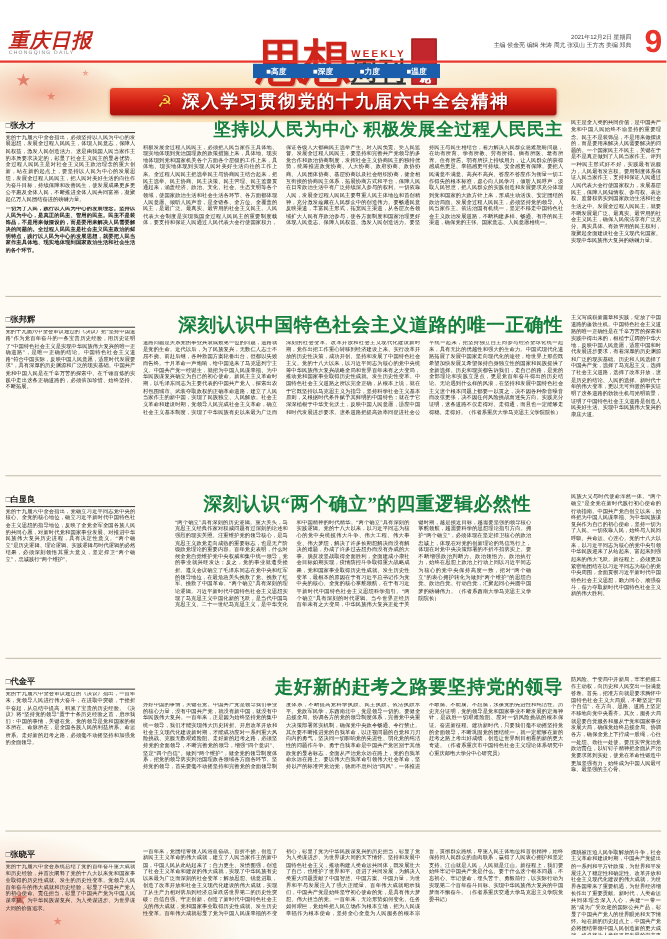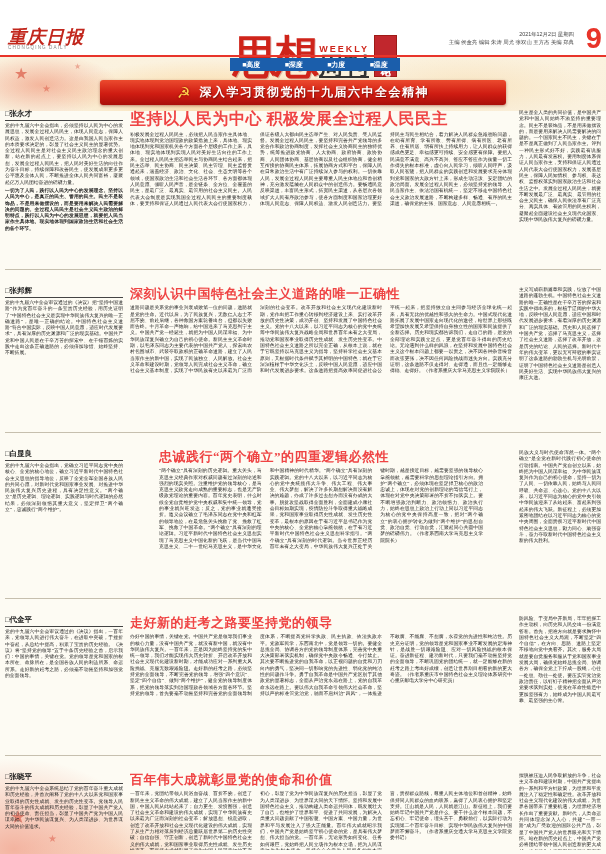--- a/index.html
+++ b/index.html
@@ -38,37 +38,37 @@
            font-family:"Liberation Sans",sans-serif;line-height:1;z-index:5;}
   .tabs{position:absolute;left:230px;top:58px;width:170px;height:13px;background:#1b5eab;z-index:4;
         display:flex;align-items:center;justify-content:space-around;}
   .tabs span{color:#fff;font-size:7px;font-weight:bold;font-family:"Liberation Sans",sans-serif;}
   
   .banner{position:absolute;left:100px;top:80px;width:406px;height:25px;z-index:4;
           background:linear-gradient(180deg,#ec4a2e 0%,#cf1c12 55%,#a90f0a 100%);
           border-radius:3px;box-shadow:0 1px 3px rgba(120,20,10,.45);
           display:flex;align-items:center;justify-content:center;gap:9px;}
   .banner .emblem{color:#ffd24d;font-size:15px;text-shadow:0 0 2px #7d0a05;}
-  .banner .txt{color:#fff;font-size:12px;font-weight:bold;letter-spacing:1.5px;
+  .banner .txt{color:#fff;font-size:16px;font-weight:bold;letter-spacing:1.5px;
                text-shadow:1px 1px 1px rgba(90,10,5,.6);}
   
   .content{position:absolute;top:109px;left:5px;right:5px;bottom:4px;z-index:2;
            display:flex;flex-direction:column;}
   .article{display:grid;grid-template-columns:118px 1fr 82px;column-gap:7px;overflow:hidden;}
   .article + .article{border-top:1px solid #c6bfae;margin-top:3px;padding-top:16px;}
   .a1{height:157px;} .a2{height:143px;} .a3{height:146px;gap:36px;} .a4{height:137px;} .a5{flex:1;}
   .byline{font-size:7.5px;font-weight:bold;border-bottom:1px solid #444;
           padding-bottom:1px;margin-bottom:2px;}
   .tiny{font-size:4.8px;line-height:6.3px;text-align:justify;color:#222;overflow:hidden;}
   .lead2{font-weight:bold;margin-top:2px;}
   .a-left{overflow:hidden;}
   .a-center{display:flex;flex-direction:column;overflow:hidden;}
-  .headline{text-align:left;font-weight:bold;color:#ef4444;margin:1px 0 4px 0;
+  .headline{text-align:right;font-weight:bold;color:#15803d;margin:1px 0 4px 0;
             letter-spacing:.5px;line-height:1.1;}
-  .a1 .headline{font-size:16px;} .a2 .headline,.a3 .headline,.a4 .headline,.a5 .headline{font-size:13px;}
+  .a1 .headline{font-size:16px;} .a2 .headline,.a3 .headline,.a4 .headline,.a5 .headline{font-size:17px;}
   .cols{column-count:3;column-gap:8px;flex:1;overflow:hidden;}
   .a-right{overflow:hidden;padding-top:1px;}
 </style>
 </head>
 <body>
 
 <div class="decor-band"></div>
 <div class="decor-corner"></div>
 <span class="star" style="left:14px;top:66px;font-size:16px;opacity:.55">★</span>
 <span class="star" style="left:42px;top:84px;font-size:10px;opacity:.4">★</span>
@@ -137,21 +137,21 @@
     </div>
     <div class="a-right tiny">主义写成崭新篇章和实践，绽放了中国道路的蓬勃生机。中国特色社会主义道路的唯一正确性是在千辛万苦的探索和实践中得出来的，根植于辽阔的中华大地，反映中国人民意愿，适应中国和时代发展进步要求，有着深厚的历史渊源和广泛的现实基础。历史和人民选择了中国共产党，选择了马克思主义，选择了社会主义道路，选择了改革开放，这是历史的结论、人民的选择。新时代十年的伟大变革，更以无可辩驳的事实证明了这条道路的勃勃生机与光明前景，证明了中国特色社会主义道路是创造人民美好生活、实现中华民族伟大复兴的康庄大道。</div>
   </div>
 
   <div class="article a3">
     <div class="a-left">
       <div class="byline">□白显良</div>
       <div class="tiny">党的十九届六中全会指出，党确立习近平同志党中央的核心、全党的核心地位，确立习近平新时代中国特色社会主义思想的指导地位，反映了全党全军全国各族人民的共同心愿，对新时代党和国家事业发展、对推进中华民族伟大复兴历史进程，具有决定性意义。“两个确立”是历史逻辑、理论逻辑、实践逻辑与时代逻辑的必然结果，必须深刻领悟其重大意义，坚定捍卫“两个确立”，忠诚践行“两个维护”。</div>
     </div>
     <div class="a-center">
-      <div class="headline">忠诚践行“两个确立”的四重逻辑必然性</div>
+      <div class="headline">深刻认识“两个确立”的四重逻辑必然性</div>
       <div class="cols tiny">“两个确立”具有深刻的历史逻辑。重大关头，马克思主义经典作家对权威问题有过深刻的论述和强烈的现实关照。注重维护党的领导核心，是马克思主义政党走向成熟的重要标志，也是无产阶级政党理论的重要内容。百年党史表明，什么时候全党自觉维护党中央权威和集中统一领导，党的事业就兴旺发达；反之，党的事业就遭受挫折。遵义会议确立了毛泽东同志在党中央和红军的领导地位，在最危急关头挽救了党、挽救了红军、挽救了中国革命。“两个确立”具有深刻的理论逻辑。习近平新时代中国特色社会主义思想实现了马克思主义中国化新的飞跃，是当代中国马克思主义、二十一世纪马克思主义，是中华文化和中国精神的时代精华。“两个确立”具有深刻的实践逻辑。党的十八大以来，以习近平同志为核心的党中央统揽伟大斗争、伟大工程、伟大事业、伟大梦想，解决了许多长期想解决而没有解决的难题，办成了许多过去想办而没有办成的大事。脱贫攻坚战取得全面胜利，全面建成小康社会目标如期实现，疫情防控斗争取得重大战略成果，党和国家事业取得历史性成就、发生历史性变革，最根本的原因在于有习近平总书记作为党中央的核心、全党的核心掌舵领航，在于有习近平新时代中国特色社会主义思想科学指引。“两个确立”具有深刻的时代逻辑。当今世界正经历百年未有之大变局，中华民族伟大复兴正处于关键时期，越是接近目标，越需要坚强的领导核心掌舵领航，越需要科学的思想理论指引方向。拥护“两个确立”，必须体现在坚定捍卫核心的政治忠诚上，体现在对党的创新理论的笃信笃行上，体现在对党中央决策部署的不折不扣落实上。要不断增强政治判断力、政治领悟力、政治执行力，始终在思想上政治上行动上同以习近平同志为核心的党中央保持高度一致，把对“两个确立”的衷心拥护转化为做到“两个维护”的思想自觉、政治自觉、行动自觉，汇聚起同心共圆中国梦的磅礴伟力。（作者系西南大学马克思主义学院院长）</div>
     </div>
     <div class="a-right tiny">民族大义与时代使命浑然一体。“两个确立”是全党在新时代践行初心使命的行动指南。中国共产党自创立以来，始终把为中国人民谋幸福、为中华民族谋复兴作为自己的初心使命，坚持一切为了人民、一切依靠人民，始终与人民同呼吸、共命运、心连心。党的十八大以来，以习近平同志为核心的党中央引领中华民族迎来了从站起来、富起来到强起来的伟大飞跃。新征程上，必须更加紧密地团结在以习近平同志为核心的党中央周围，全面贯彻习近平新时代中国特色社会主义思想，勠力同心、顽强奋斗，奋力夺取新时代中国特色社会主义新的伟大胜利。</div>
   </div>
 
   <div class="article a4">
     <div class="a-left">
       <div class="byline">□代金平</div>
       <div class="tiny">党的十九届六中全会审议通过的《决议》指出，一百年来，党领导人民进行伟大奋斗，在进取中突破，于挫折中奋起，从总结中提高，积累了宝贵的历史经验。《决议》将“坚持党的领导”置于十条历史经验之首，启示我们：中国的事情，关键在党。党的领导是党和国家的根本所在、命脉所在，是全国各族人民的利益所系、命运所系。走好新的赶考之路，必须毫不动摇坚持和加强党的全面领导。</div>
     </div>
@@ -161,19 +161,18 @@
     </div>
     <div class="a-right tiny">防风险、于变局中开新局，牢牢把握工作主动权，向历史和人民交出一份满意答卷。首先，把准方向就是要求胸怀中国特色社会主义大局观，不断坚定“四个自信”，在方向、思路、道路上坚定不移地向党中央看齐。其次，服务大局就是要自觉服务和服从于党和国家事业发展大局，确保党始终总揽全局、协调各方，确保全党上下拧成一股绳，心往一处想、劲往一处使。要压实管党治党政治责任，以钉钉子精神把全面从严治党要求落到实处，使党在革命性锻造中更加坚强有力，始终成为中国人民最可靠、最坚强的主心骨。</div>
   </div>
 
   <div class="article a5">
     <div class="a-left">
       <div class="byline">□张晓平</div>
       <div class="tiny">党的十九届六中全会系统总结了党的百年奋斗重大成就和历史经验，并首次阐释了党的十八大以来党和国家事业取得的历史性成就、发生的历史性变革。党领导人民百年奋斗的伟大成就和历史经验，彰显了中国共产党人的初心使命、责任担当，彰显了中国共产党为中国人民谋幸福、为中华民族谋复兴、为人类谋进步、为世界谋大同的价值追求。</div>
     </div>
     <div class="a-center">
-      <div class="headline">百年伟大成就彰显党的使命和价值</div>
       <div class="cols tiny">一百年来，党团结带领人民浴血奋战、百折不挠，创造了新民主主义革命的伟大成就，建立了人民当家作主的新中国，中国人民从此站起来了；自力更生、发愤图强，创造了社会主义革命和建设的伟大成就，实现了中华民族有史以来最为广泛而深刻的社会变革；解放思想、锐意进取，创造了改革开放和社会主义现代化建设的伟大成就，实现了从生产力相对落后到经济总量跃居世界第二的历史性突破；自信自强、守正创新，创造了新时代中国特色社会主义的伟大成就，党和国家事业取得历史性成就、发生历史性变革。百年伟大成就彰显了党为中国人民谋幸福的不变初心，彰显了党为中华民族谋复兴的历史担当，彰显了党为人类谋进步、为世界谋大同的天下情怀。坚持和发展中国特色社会主义，推动构建人类命运共同体，既发展壮大了自己，也维护了世界和平、促进了共同发展，为解决人类重大问题贡献了中国智慧、中国方案、中国力量，为世界和平与发展注入了强大正能量。百年伟大成就昭示我们，中国共产党是始终坚守初心使命的党，是具有伟大梦想、伟大担当的党。一百年来，无论形势如何变化、任务如何艰巨，党始终把人民立场作为根本立场，把为人民谋幸福作为根本使命，坚持全心全意为人民服务的根本宗旨，贯彻群众路线，尊重人民主体地位和首创精神，始终保持同人民群众的血肉联系，赢得了人民衷心拥护和坚定支持。江山就是人民，人民就是江山。新征程上，我们要始终牢记中国共产党是什么、要干什么这个根本问题，不忘初心、牢记使命，埋头苦干、勇毅前行，以实际行动为实现第二个百年奋斗目标、实现中华民族伟大复兴的中国梦而不懈奋斗。（作者系重庆交通大学马克思主义学院党委书记）</div>
     </div>
     <div class="a-right tiny">摆脱被压迫人民争取解放的斗争，社会主义革命和建设时期，中国共产党提出的一系列和平方针政策，为世界和平发展注入了稳定性和确定性。改革开放和社会主义现代化建设的伟大成就，为世界各国带来了重要机遇，为世界经济增长作出了重要贡献。新时代，人类命运共同体理念深入人心，共建“一带一路”成为广受欢迎的国际公共产品，彰显了中国共产党人的世界眼光和天下情怀。站在新的历史起点上，中国共产党必将团结带领中国人民创造新的更大成就，也必将为人类和平与发展的崇高事业作出新的更大贡献。</div>
   </div>
 
 </div>
 
 </body></html>

